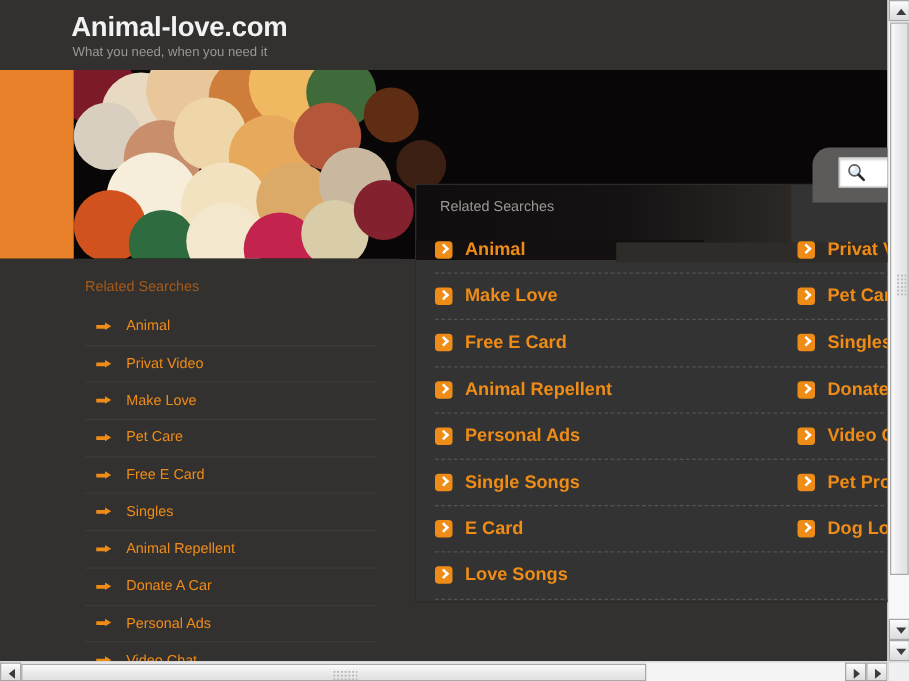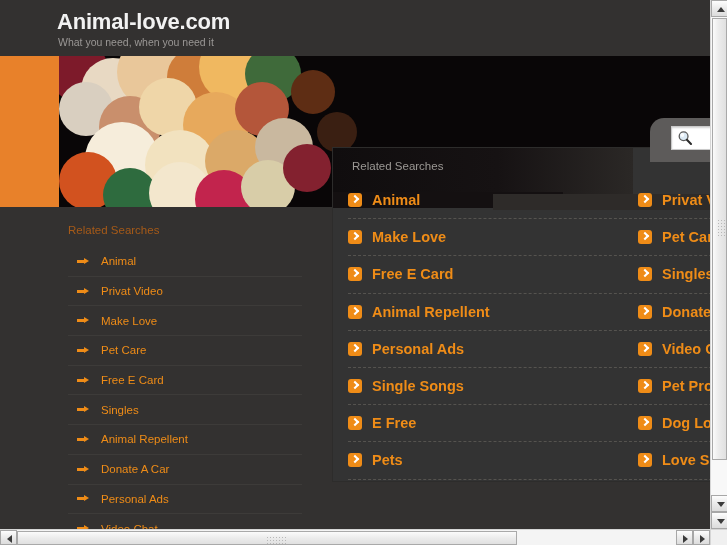--- a/index.html
+++ b/index.html
@@ -578,33 +578,29 @@
           </div>
           <div class="pop-cell">
             <span class="pop-icon"></span>
             <span class="pop-label">Pet Products</span>
           </div>
         </div>
 
         <div class="pop-row">
           <div class="pop-cell">
             <span class="pop-icon"></span>
-            <span class="pop-label">E Free</span>
+            <span class="pop-label">E Card</span>
           </div>
           <div class="pop-cell">
             <span class="pop-icon"></span>
             <span class="pop-label">Dog Lovers</span>
           </div>
         </div>
 
         <div class="pop-row">
-          <div class="pop-cell">
-            <span class="pop-icon"></span>
-            <span class="pop-label">Pets</span>
-          </div>
           <div class="pop-cell">
             <span class="pop-icon"></span>
             <span class="pop-label">Love Songs</span>
           </div>
         </div>
 
       </div>
     </div>
 
   </div>

